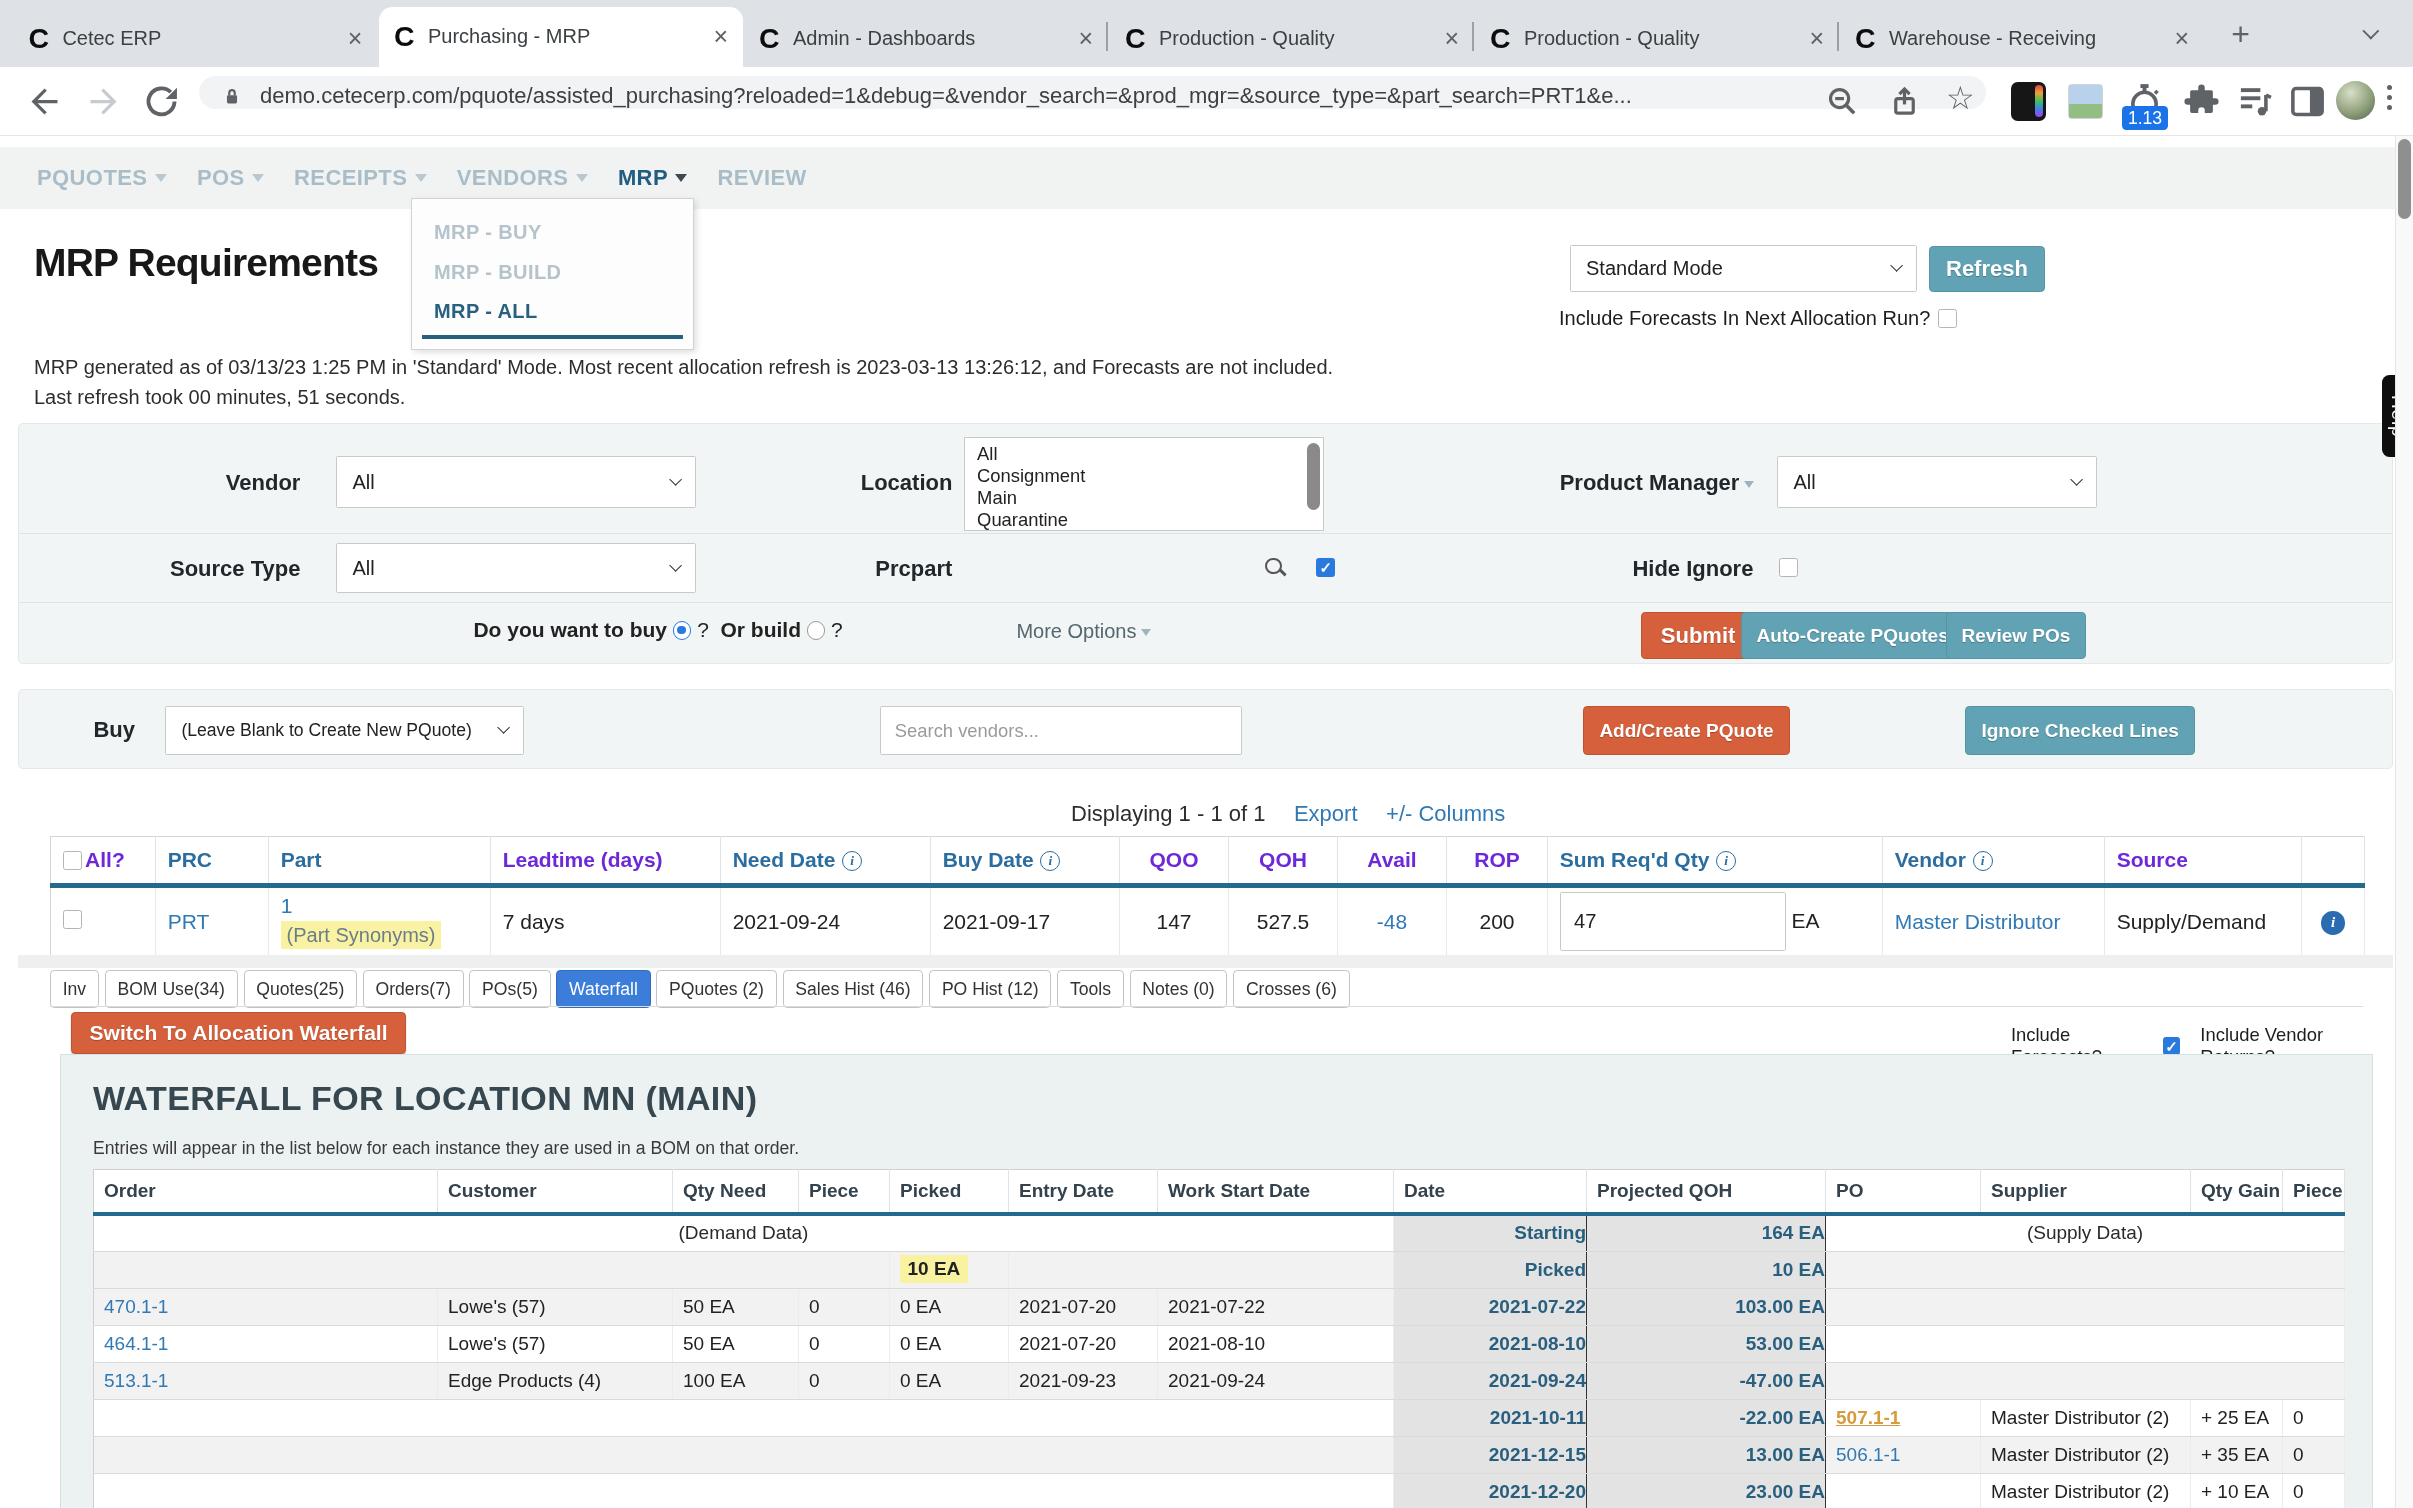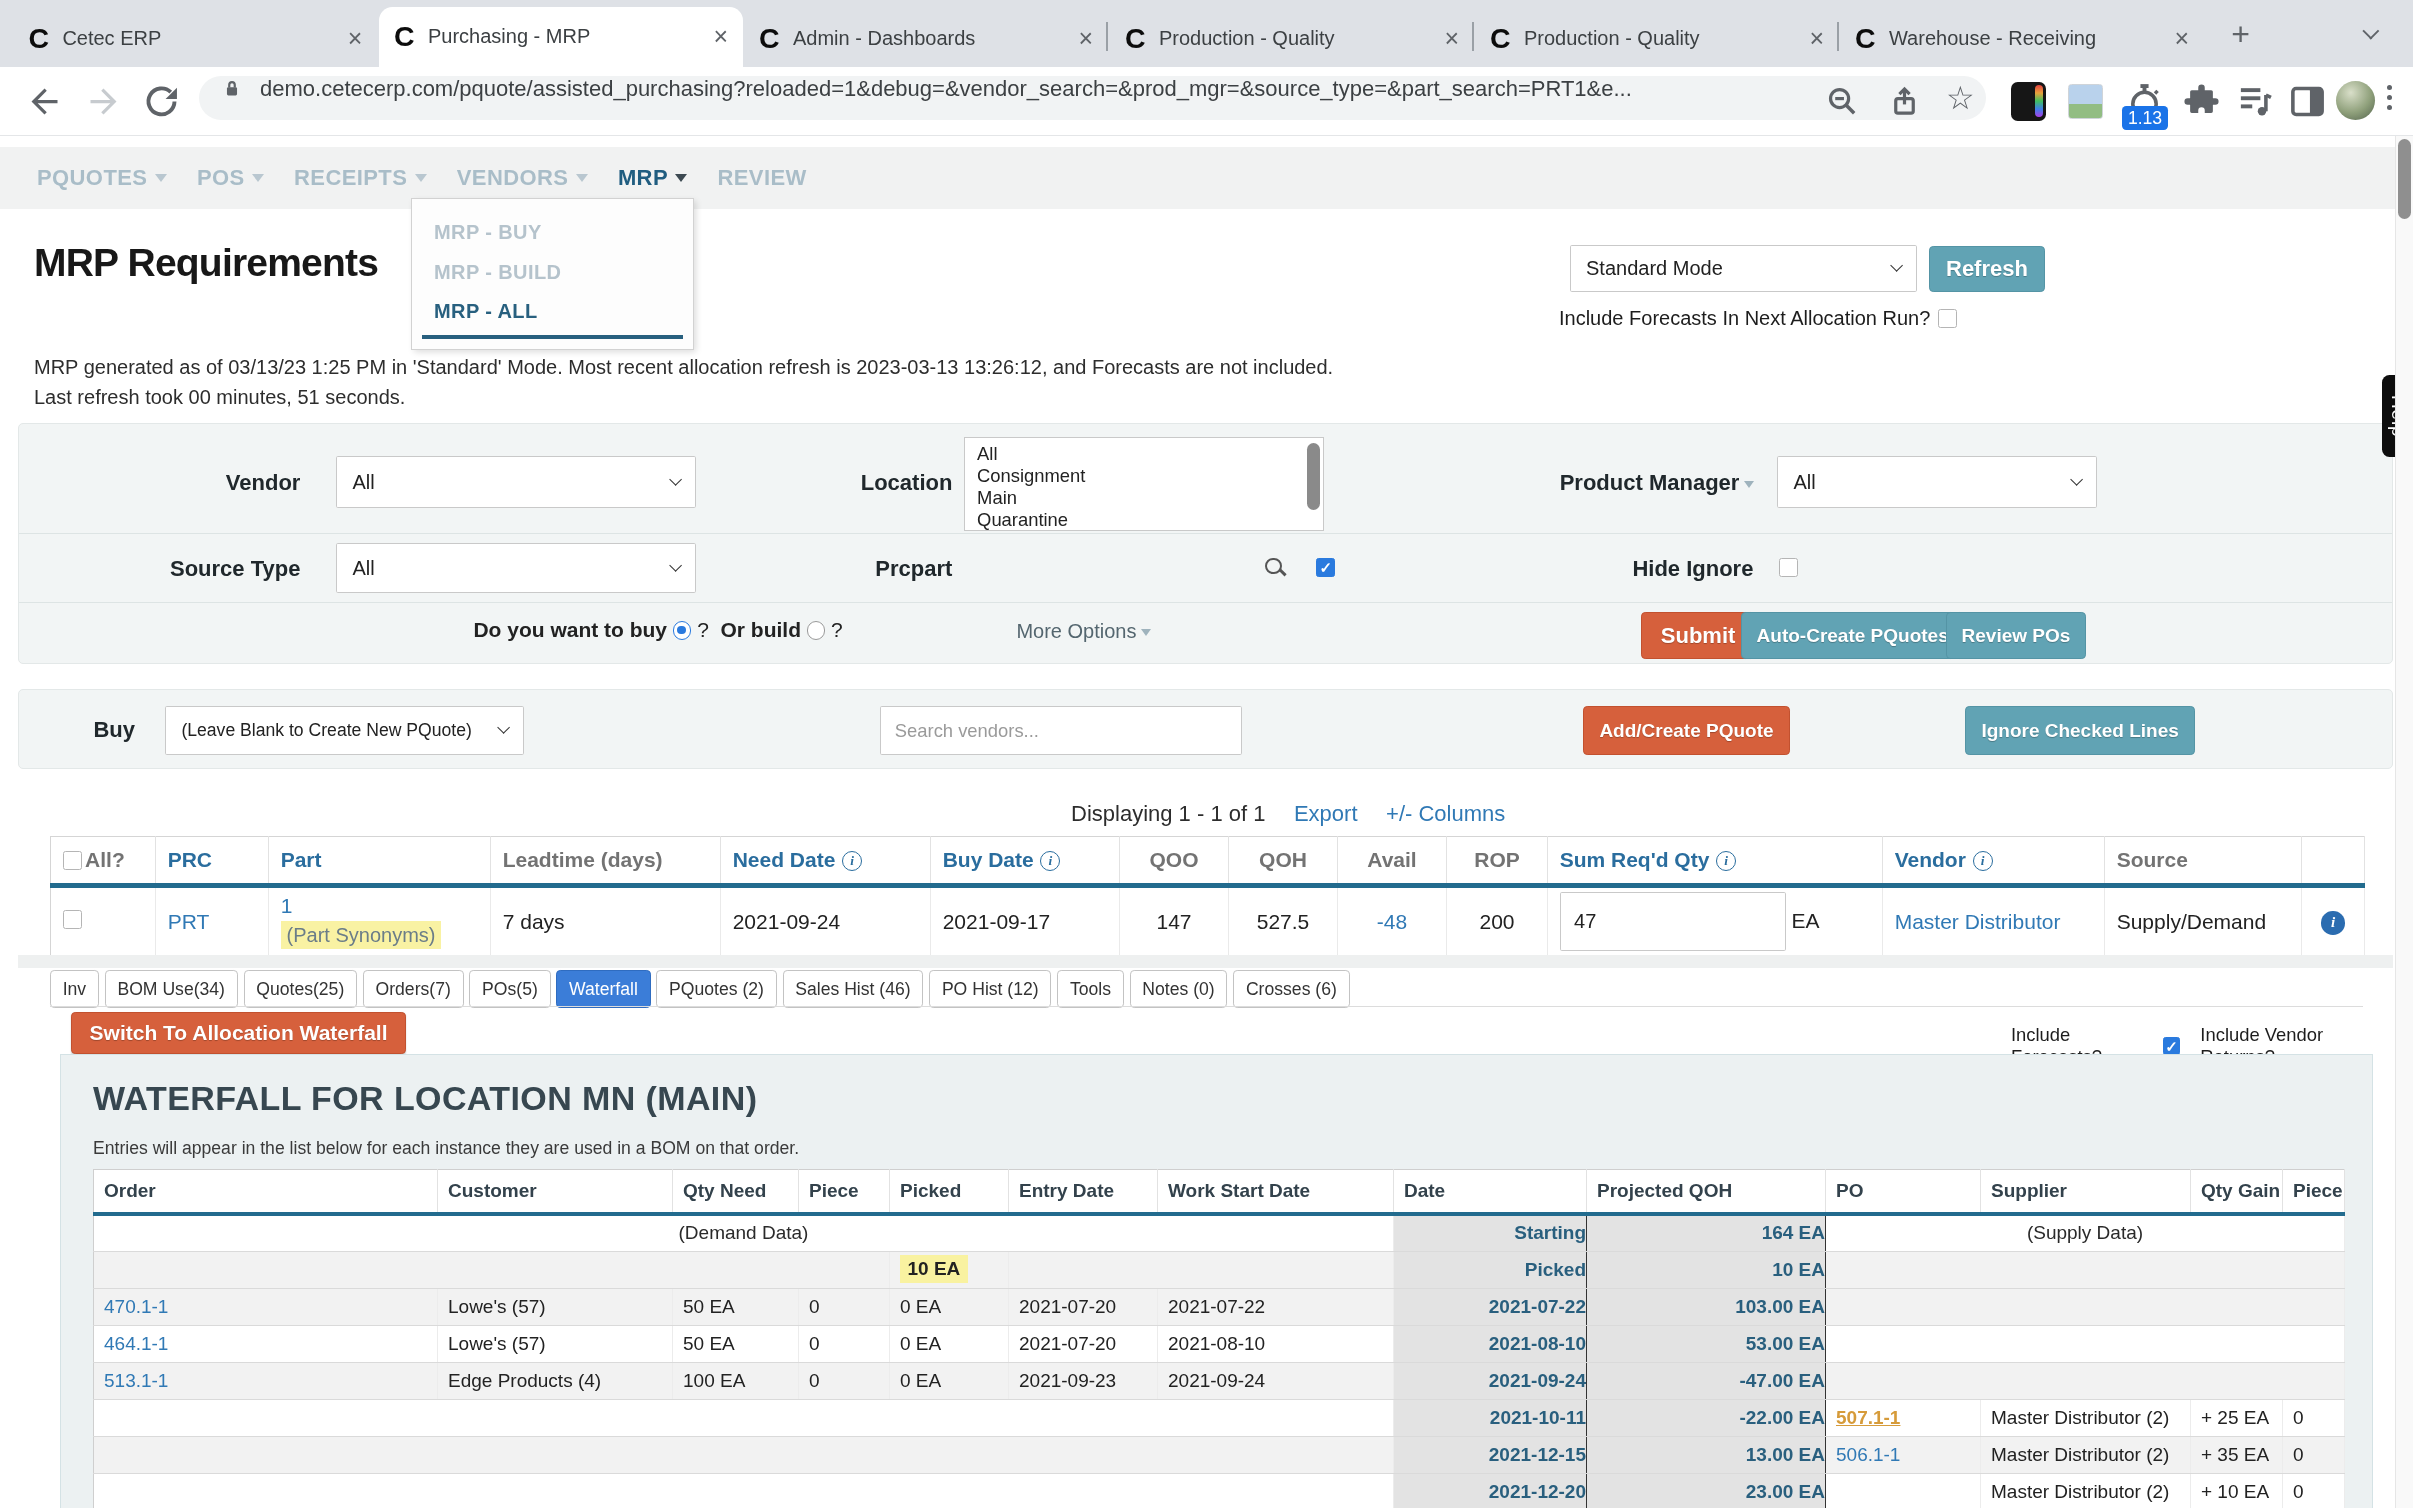--- a/index.html
+++ b/index.html
@@ -18,22 +18,22 @@
   .tabdiv { position:absolute; top:22px; width:1.7px; height:28.5px; background:#9aa0a6; }
   #newtab { position:absolute; left:2222px; top:17px; width:37px; height:37px; font-size:32px;
     color:#5f6368; text-align:center; line-height:35px; }
   .chev { display:inline-block; width:11.7px; height:11.7px; border-right:2.5px solid #5f6368;
     border-bottom:2.5px solid #5f6368; transform:rotate(45deg); }
   #winchev { position:absolute; left:2365px; top:25px; }
 
   #toolbar { position:absolute; left:0; top:67px; width:2413px; height:69px; background:#fff;
     border-bottom:0.8px solid #e4e6e8; }
   .tbtn { position:absolute; top:15px; width:39px; height:39px; }
-  #urlpill { position:absolute; left:199px; top:9.2px; width:1787px; height:44px; border-radius:25px;
-    background:#f1f3f4; display:flex; align-items:flex-start; padding-left:22px; }
+  #urlpill { position:absolute; left:199px; top:9.2px; width:1787px; height:33px; border-radius:25px;
+    background:#f1f3f4; display:flex; align-items:flex-end; padding-left:22px; }
   #urltext { font-size:22px; color:#3c4043; margin-left:17px; white-space:nowrap; }
   .pillicon { position:absolute; top:17px; }
   .exticon { position:absolute; top:15px; }
   #ext-doc { width:35px; height:39px; background:#161616; border-radius:6.7px; overflow:hidden; }
   #ext-doc i { display:block; position:absolute; right:3.4px; top:3.4px; width:7.5px; height:32px; border-radius:4.2px;
     background:linear-gradient(#e34040,#e9a23b,#3fbf5f,#3f7fe9,#a93fe9); }
   #ext-img { width:35px; height:35px; top:17px; border:1.7px solid #cfd4d9; border-radius:3.4px;
     background:linear-gradient(180deg,#b9d2ec 58%, #92bd83 42%); }
   #badge113 { position:absolute; left:2122px; top:39px; background:#1a73e8; color:#fff; font-size:17.6px;
     padding:1.7px 5.9px; border-radius:4.2px; z-index:3; }
@@ -118,21 +118,21 @@
   #addbtn { position:absolute; left:1564px; top:16px; height:49px; padding:0 15px; font-size:19px; }
   #ignorebtn { position:absolute; left:1946px; top:16px; height:49px; padding:0 15px; font-size:19px; }
 
   #resultsmeta { position:absolute; left:1071px; top:801px; display:flex; gap:28.5px; font-size:22px; }
   #resultsmeta .dark { color:#2d2d2d; }
   a.link, .link { color:#3079b5; text-decoration:none; }
 
   table { border-collapse:collapse; table-layout:fixed; background:#fff; }
   #maintable { position:absolute; left:50px; top:836px; width:2313px; border:0.8px solid #d5d5d5; font-size:21px; }
   #maintable th { height:49px; border-bottom:5px solid #226b8e; border-right:0.8px solid #e2e2e2;
-    font-weight:bold; color:#737373; text-align:left; padding-left:11.7px; }
+    font-weight:bold; color:#6d28d9; text-align:left; padding-left:11.7px; }
   #maintable th.c, #maintable td.c { text-align:center; padding-left:0; }
   #maintable th.sort { color:#2a6d9e; }
   #maintable td { height:70px; border-right:0.8px solid #eaeaea; padding-left:11.7px; color:#222; vertical-align:middle; }
   .info-o { display:inline-block; width:20px; height:20px; border:1.7px solid #2a6d9e; border-radius:50%;
     color:#2a6d9e; font-size:13.4px; line-height:18.4px; text-align:center; font-weight:bold;
     font-family:"Liberation Serif",serif; font-style:italic; margin-left:6.7px; vertical-align:1.7px; }
   .info-f { display:inline-block; width:23.5px; height:23.5px; background:#2b6cb0; border-radius:50%;
     color:#fff; font-size:15px; line-height:23.5px; text-align:center; font-weight:bold;
     font-family:"Liberation Serif",serif; font-style:italic; }
   .syn { display:inline-block; background:#f9f2a3; color:#6b7d88; padding:2.5px 5.9px; font-size:20px; margin-top:3.4px; }

